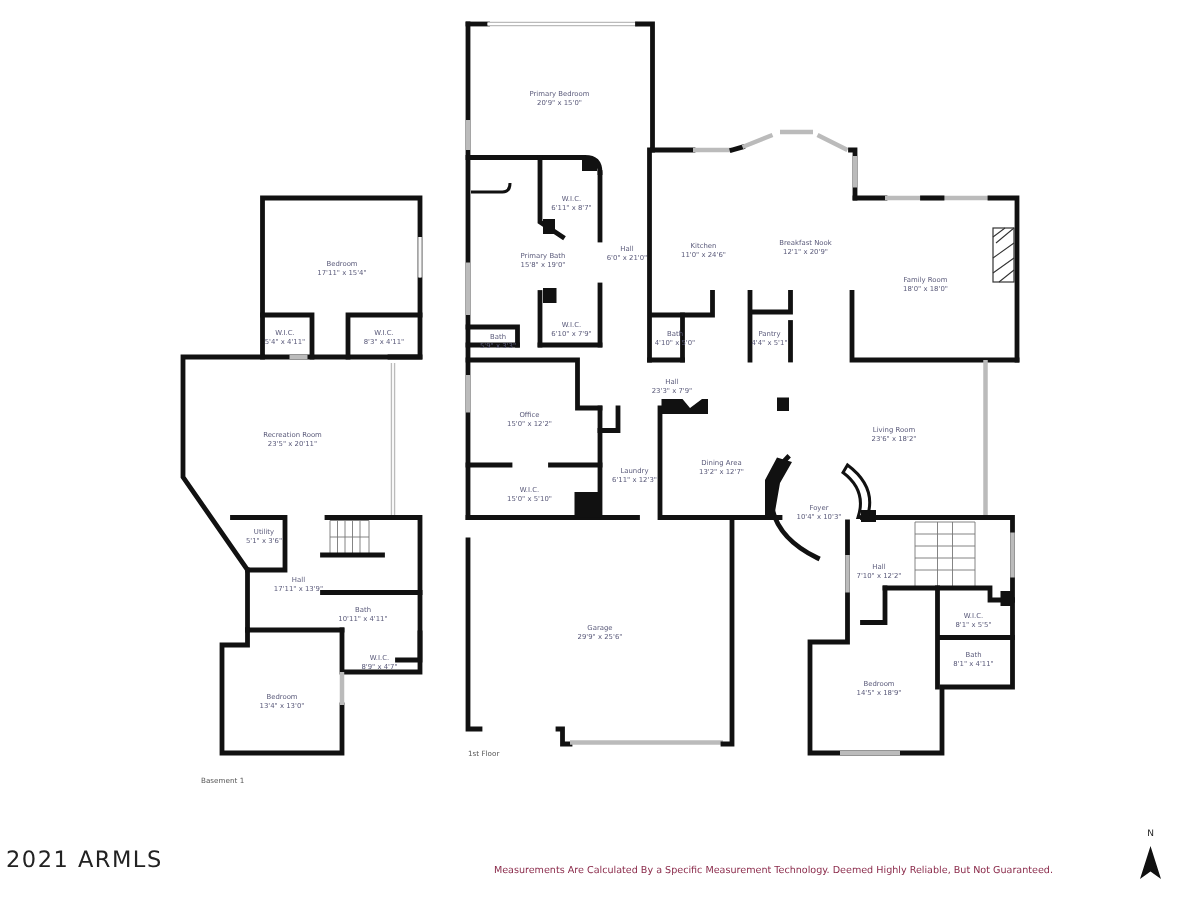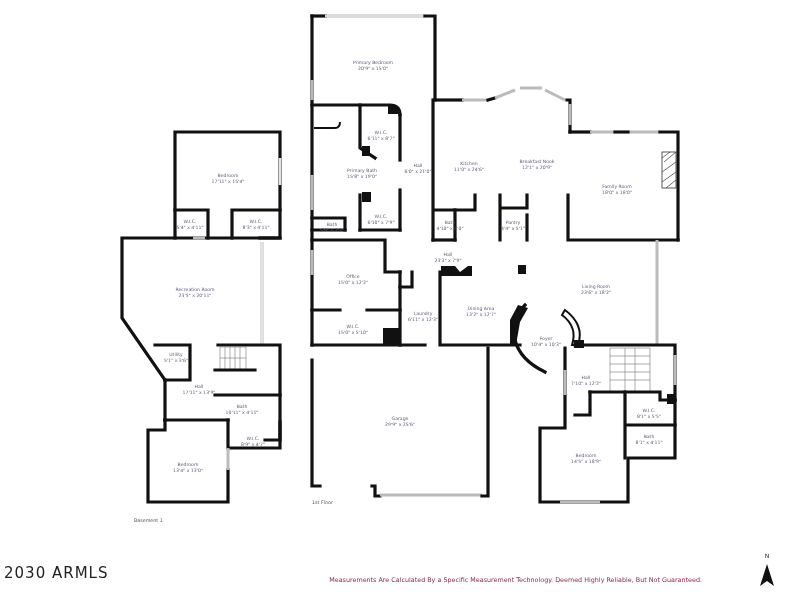--- a/index.html
+++ b/index.html
@@ -166,20 +166,20 @@
     <text class="rl" x="546" y="340"><tspan x="546">Foyer</tspan><tspan x="546" dy="6">10'4" x 10'3"</tspan></text>
     <text class="rl" x="586" y="379"><tspan x="586">Hall</tspan><tspan x="586" dy="6">7'10" x 12'2"</tspan></text>
     <text class="rl" x="649" y="412"><tspan x="649">W.I.C.</tspan><tspan x="649" dy="6">8'1" x 5'5"</tspan></text>
     <text class="rl" x="649" y="438"><tspan x="649">Bath</tspan><tspan x="649" dy="6">8'1" x 4'11"</tspan></text>
     <text class="rl" x="586" y="457"><tspan x="586">Bedroom</tspan><tspan x="586" dy="6">14'5" x 18'9"</tspan></text>
     <text class="rl" x="400" y="420"><tspan x="400">Garage</tspan><tspan x="400" dy="6">29'9" x 25'6"</tspan></text>
     <text class="fl" x="312" y="504">1st Floor</text>
   </g>
 </svg>
 
-<div class="copyright">2030 ARMLS</div>
+<div class="copyright">2021 ARMLS</div>
 <div class="disclaimer">Measurements Are Calculated By a Specific Measurement Technology. Deemed Highly Reliable, But Not Guaranteed.</div>
 <div class="north">
   <div class="north-label">N</div>
   <svg width="20" height="36" viewBox="0 0 20 36">
     <path d="M10 12 L17 34 L10 29 L3 34 Z" fill="#111"></path>
   </svg>
 </div>
 
 </body></html>

